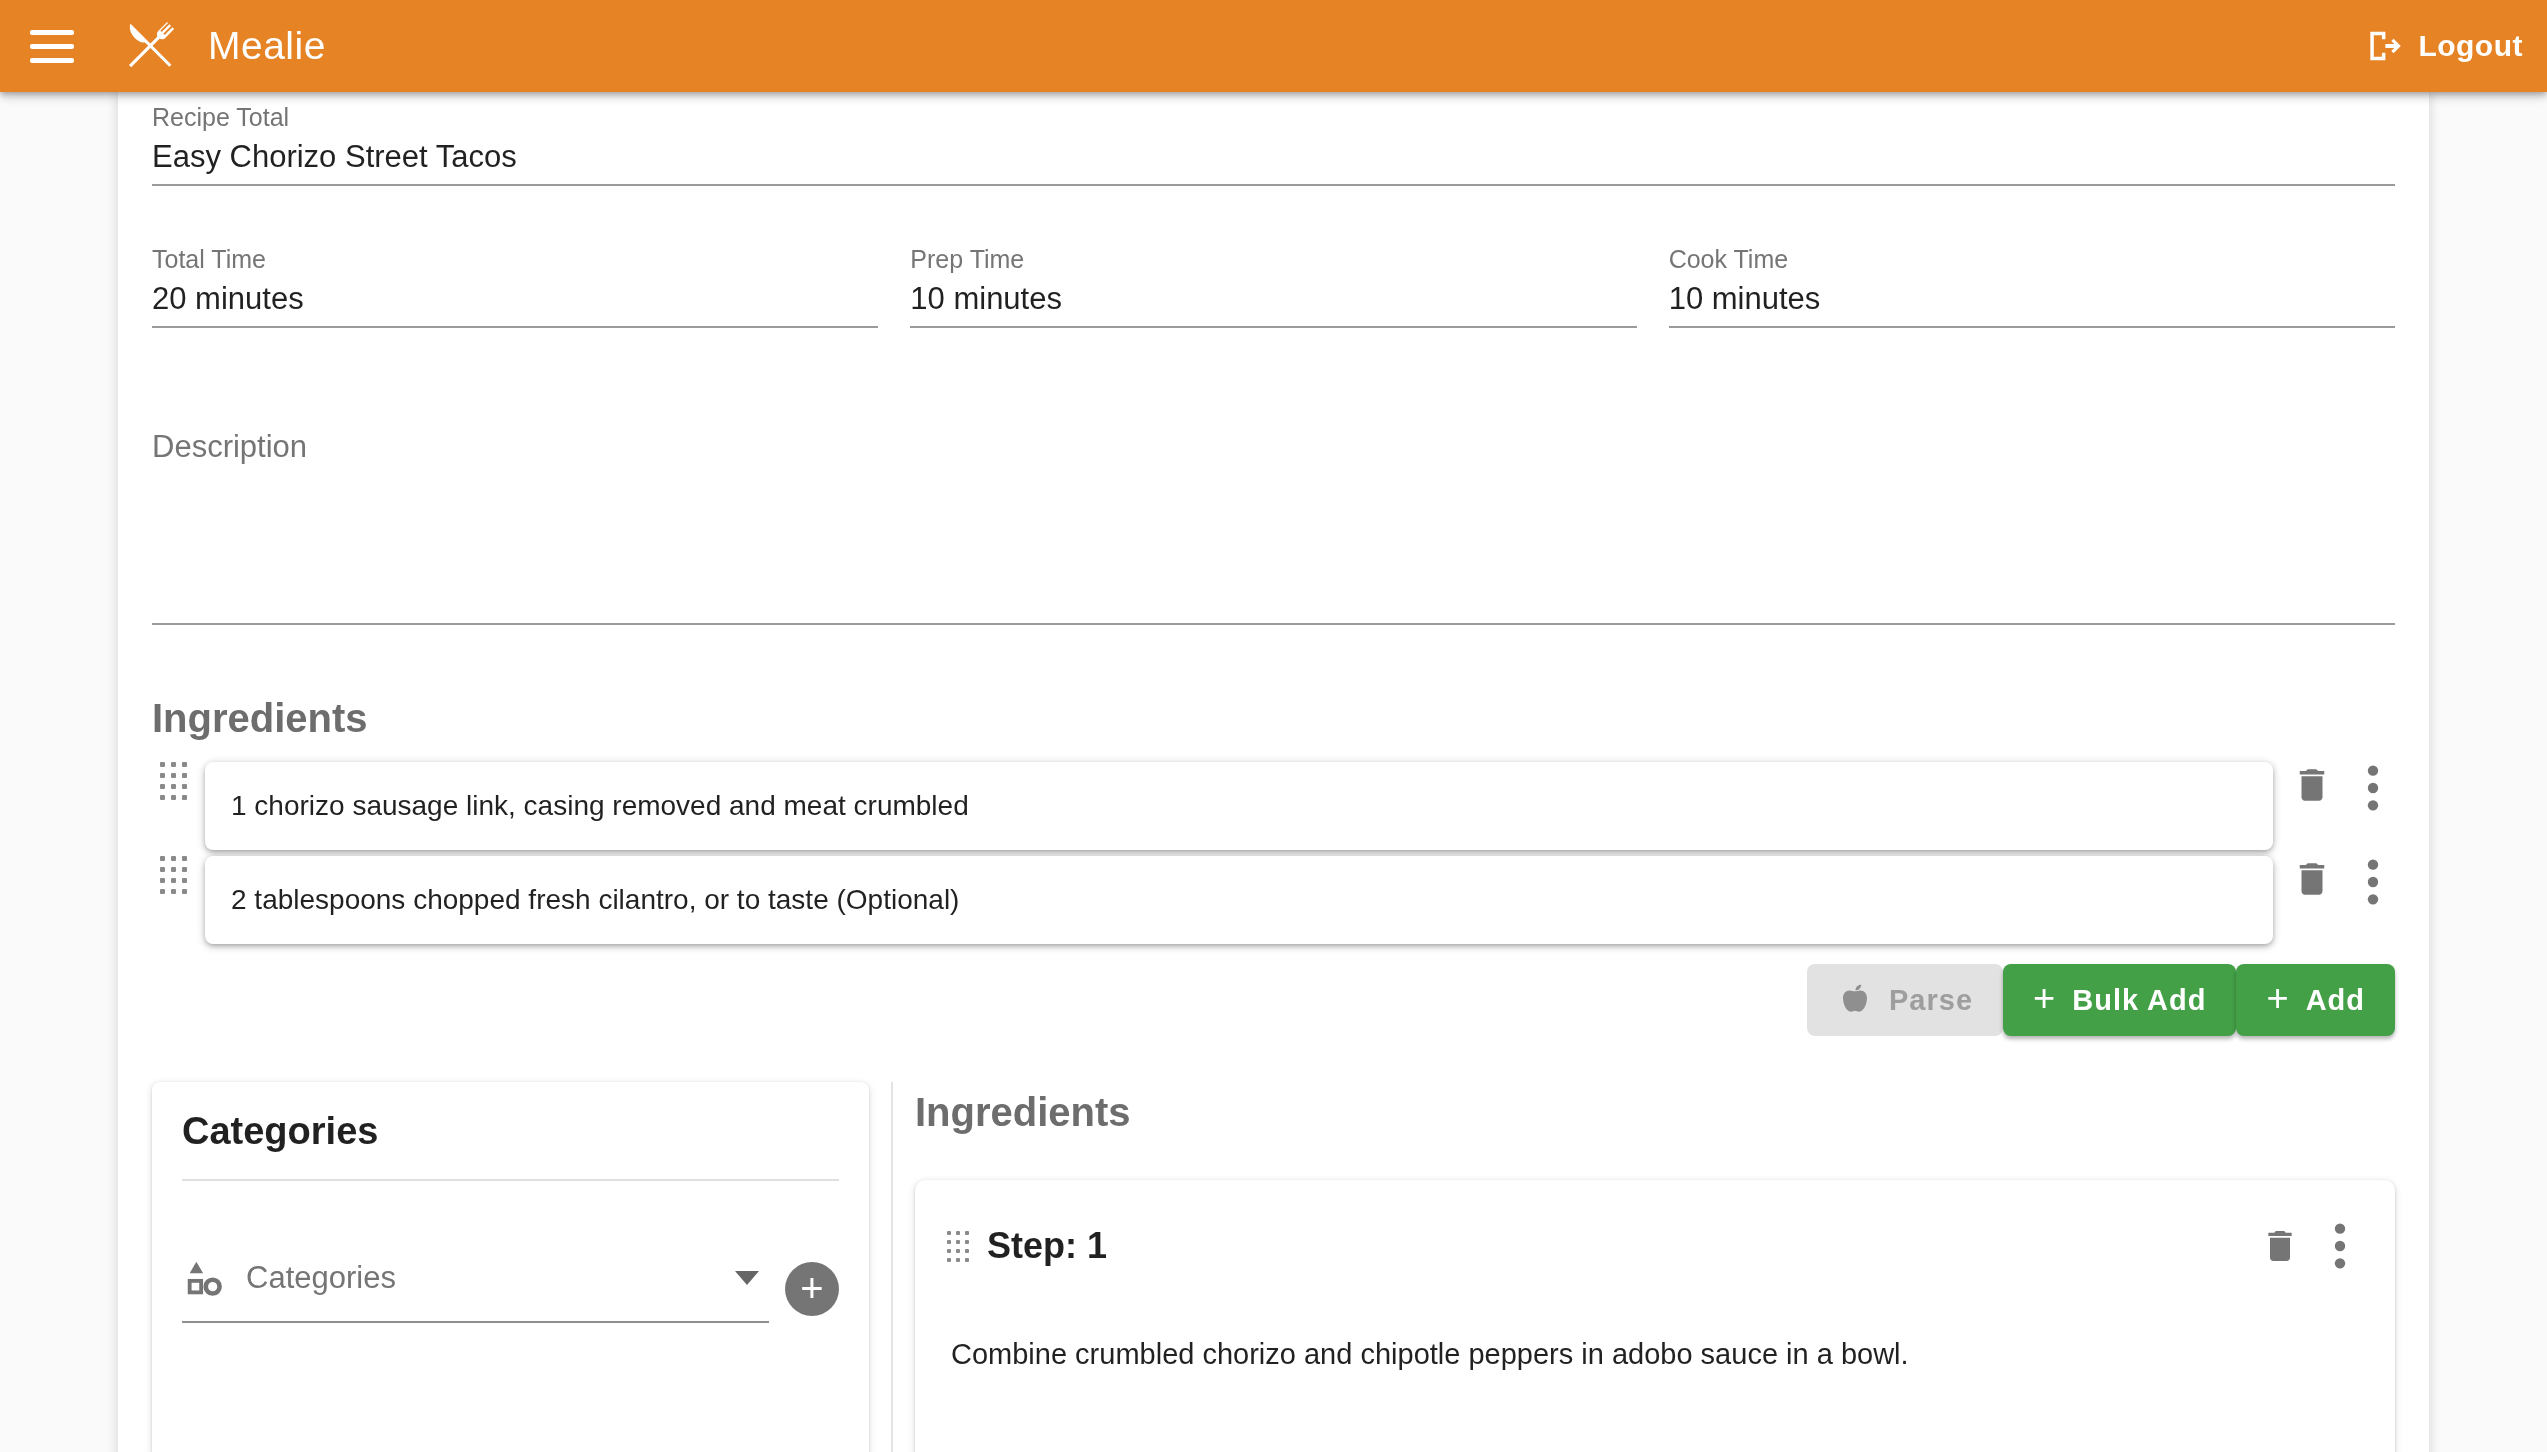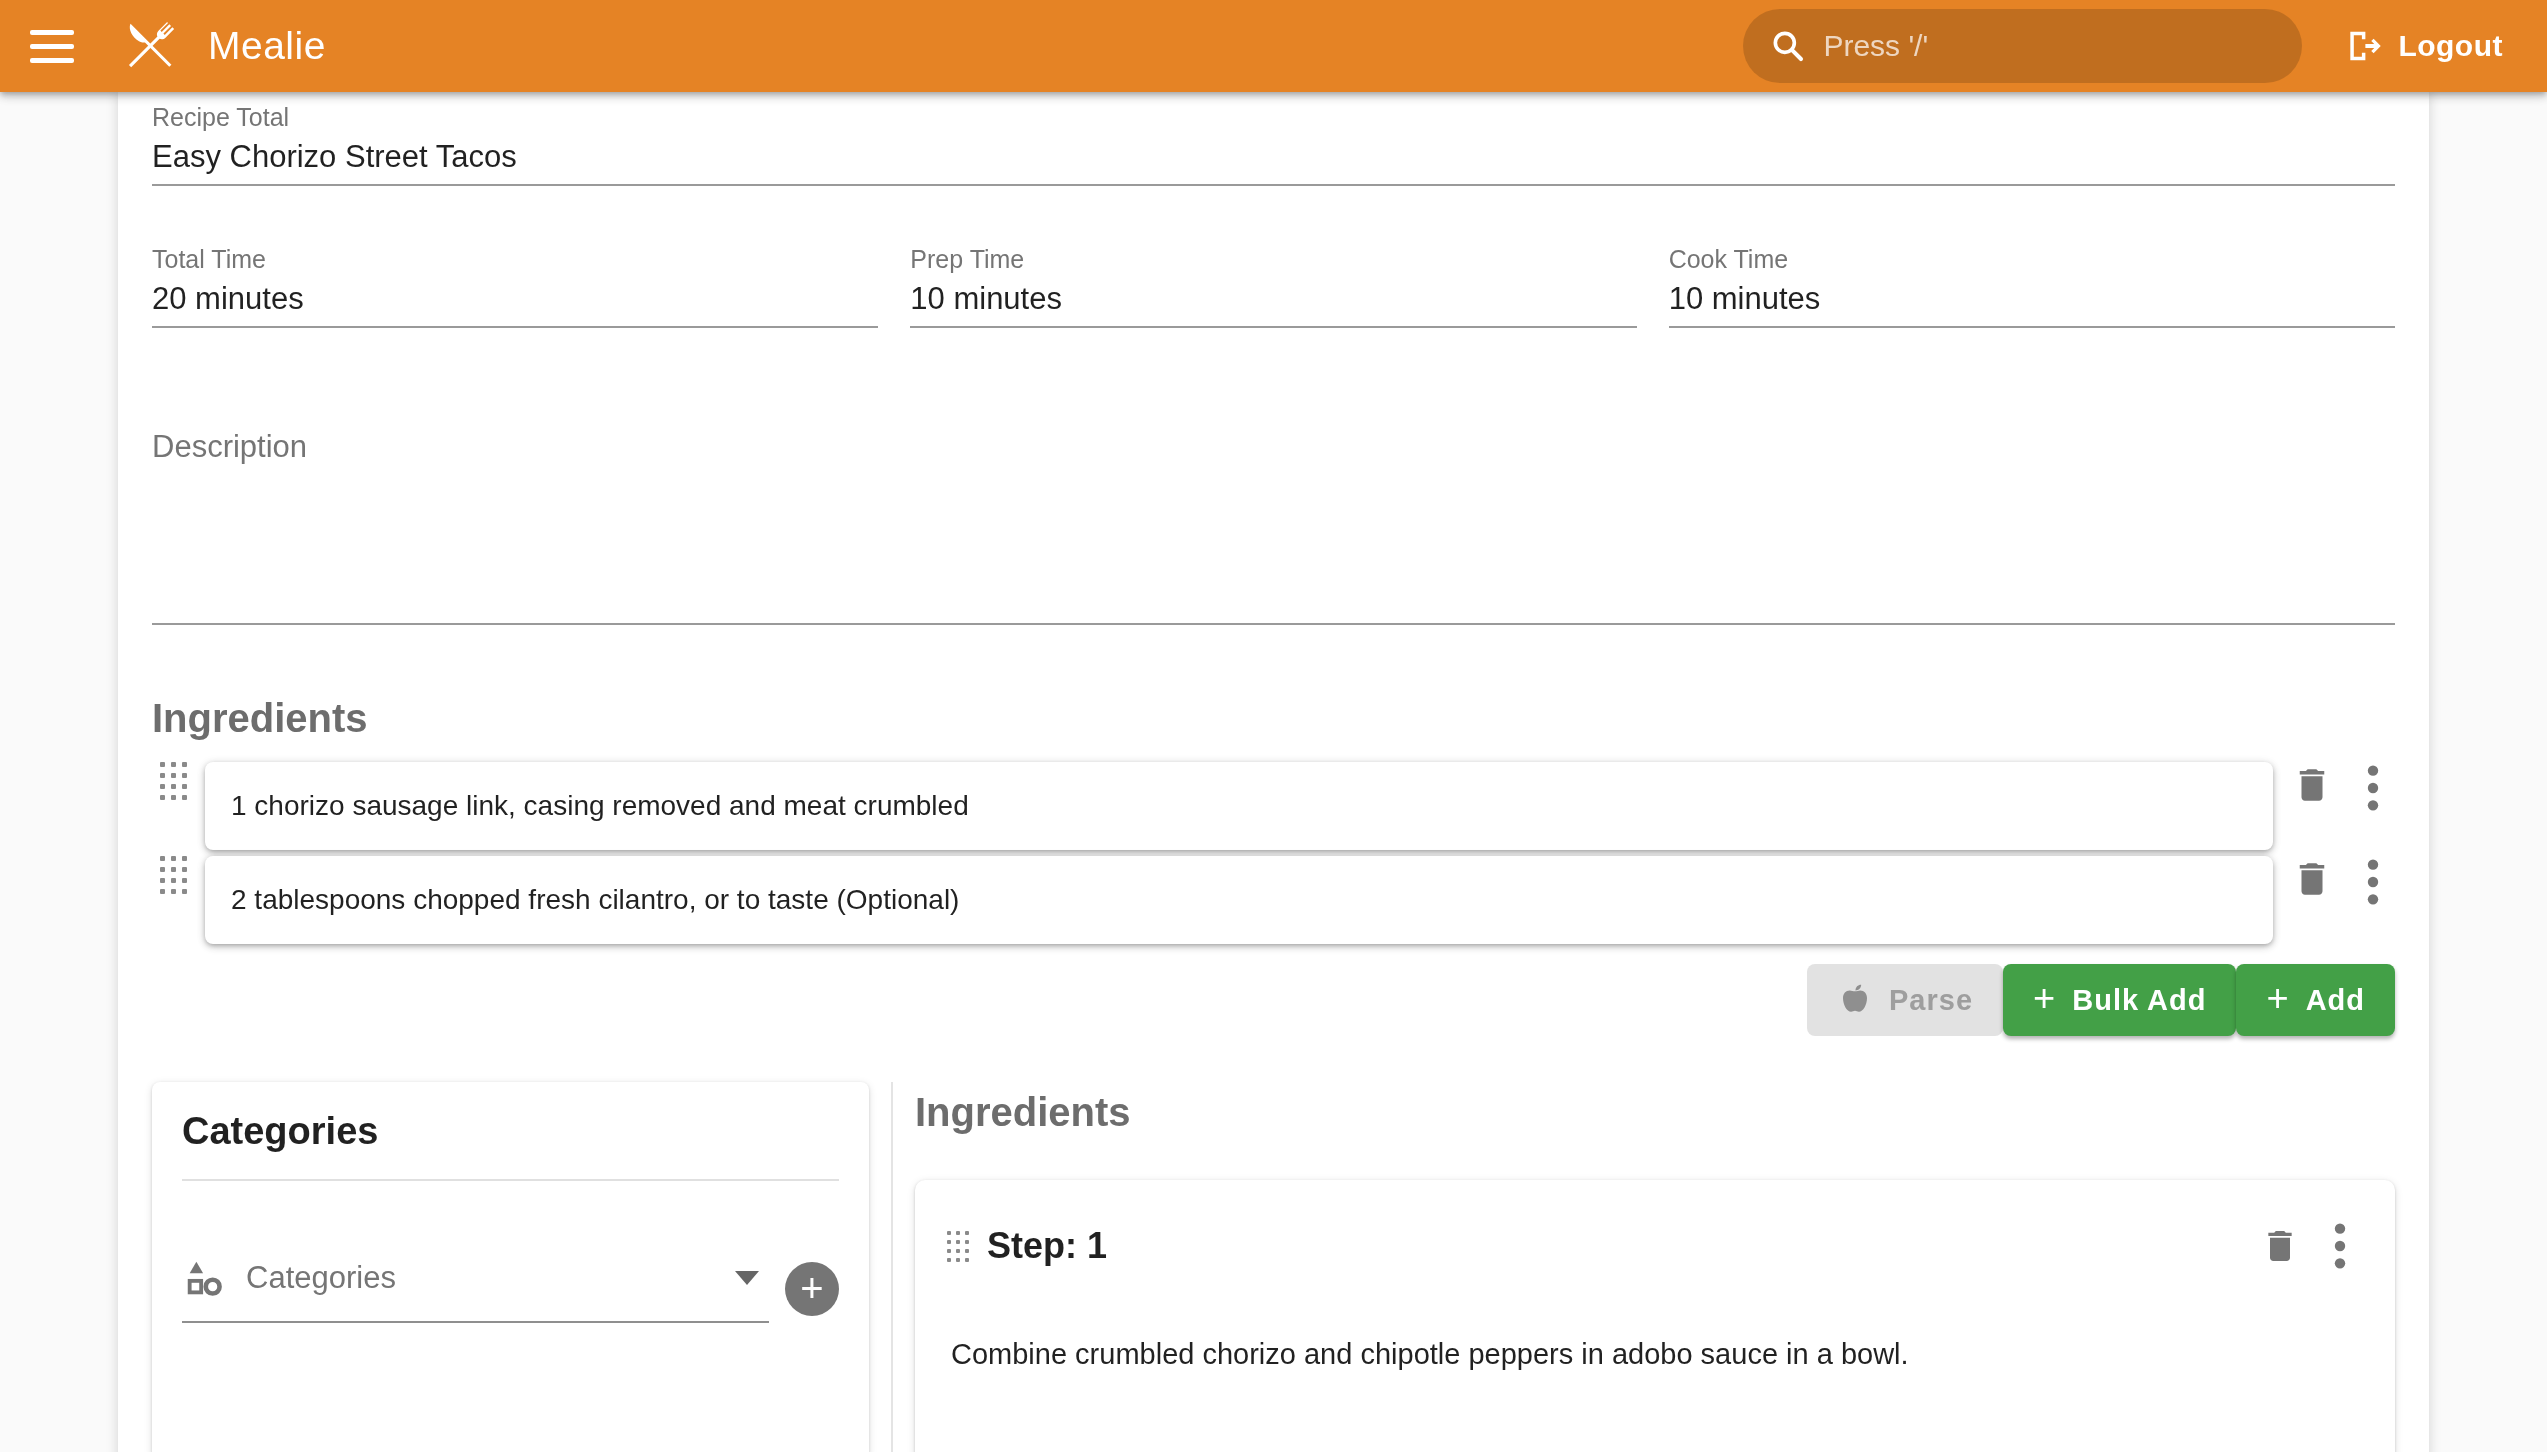--- a/index.html
+++ b/index.html
@@ -24,21 +24,21 @@
   .menu-btn span { display:block; width:44px; height:5px; background:#fff; border-radius:2px; }
   .logo { width:68px; height:68px; margin-left:34px; }
   .app-title { color:#fff; font-size:39px; font-weight:500; margin-left:24px; letter-spacing:0.5px; }
   .appbar .spacer { flex:1; }
   .searchbar {
     width:559px; height:74px; border-radius:38px;
     background:rgba(0,0,0,.16);
     display:flex; align-items:center; padding:0 26px;
   }
   .searchbar .ph { color:rgba(255,255,255,.72); font-size:30px; margin-left:16px; }
-  .logout { display:flex; align-items:center; margin-left:42px; margin-right:28px; cursor:pointer; }
+  .logout { display:flex; align-items:center; margin-left:42px; margin-right:8px; cursor:pointer; }
   .logout .lbl { color:#fff; font-size:30px; font-weight:700; margin-left:16px; letter-spacing:0.5px; }
 
   
   .sheet {
     position:absolute; top:92px; left:118px; right:118px; bottom:-20px;
     background:#fff;
     box-shadow:0 0 12px rgba(0,0,0,.16);
     padding:0 34px;
     overflow:hidden;
   }
@@ -143,27 +143,20 @@
   <svg class="logo" viewBox="0 0 48 48" fill="#ffffff">
     <g transform="rotate(45 24 24)">
       <path d="M20.6 3.5v8.6c0 1.9 1.2 3.1 2.4 3.5V44h2.2V15.6c1.2-.4 2.4-1.6 2.4-3.5V3.5h-1.8v7.6h-1.3V3.5h-1.7v7.6h-1.3V3.5h-1.9z"></path>
     </g>
     <g transform="rotate(-45 24 24)">
       <path d="M25.2 3.2c-3.6 1.5-5.8 7.3-4.3 12.9.5 1.8 1.6 3 2.3 3.7V44h2.2V3.2h-.2z"></path>
     </g>
   </svg>
   <div class="app-title">Mealie</div>
   <div class="spacer"></div>
-  <div class="searchbar">
-    <svg width="38" height="38" viewBox="0 0 24 24">
-      <circle cx="10" cy="10" r="6" fill="none" stroke="#ffffff" stroke-width="2.3"></circle>
-      <line x1="14.6" y1="14.6" x2="20.2" y2="20.2" stroke="#ffffff" stroke-width="2.6" stroke-linecap="round"></line>
-    </svg>
-    <span class="ph">Press '/'</span>
-  </div>
   <div class="logout">
     <svg width="38" height="38" viewBox="0 0 24 24" fill="#ffffff">
       <path d="M4 3h9.5v4.8h-2.2V5.2H6.2v13.6h5.1v-2.6h2.2V21H4V3z"></path>
       <path d="M13.5 10.8h5.6l-1.9-1.9 1.5-1.5 4.5 4.6-4.5 4.6-1.5-1.5 1.9-1.9h-5.6v-2.4z"></path>
     </svg>
     <span class="lbl">Logout</span>
   </div>
 </header>
 
 <main class="sheet">

